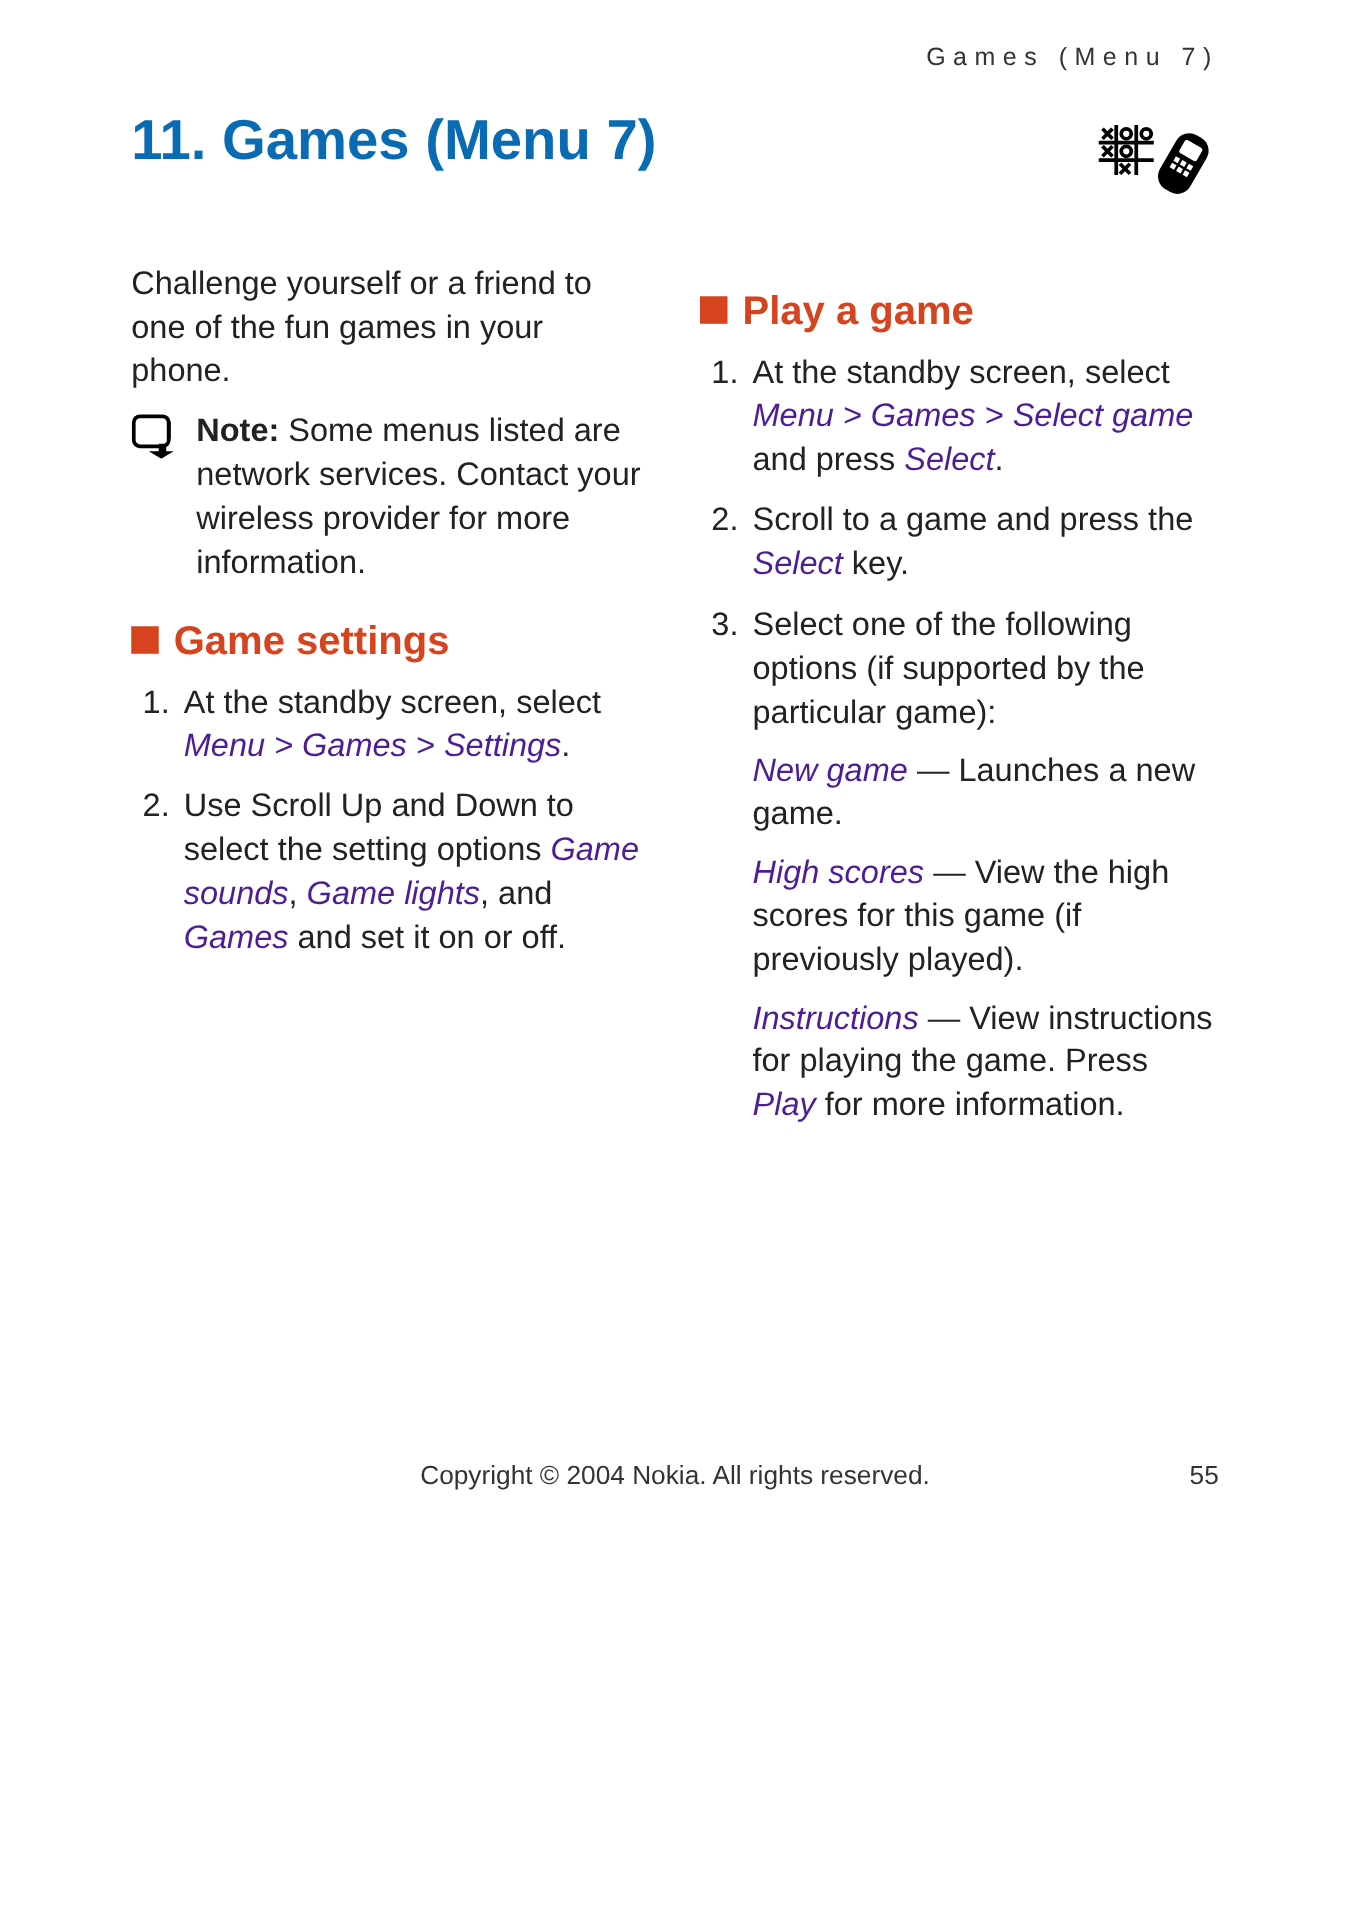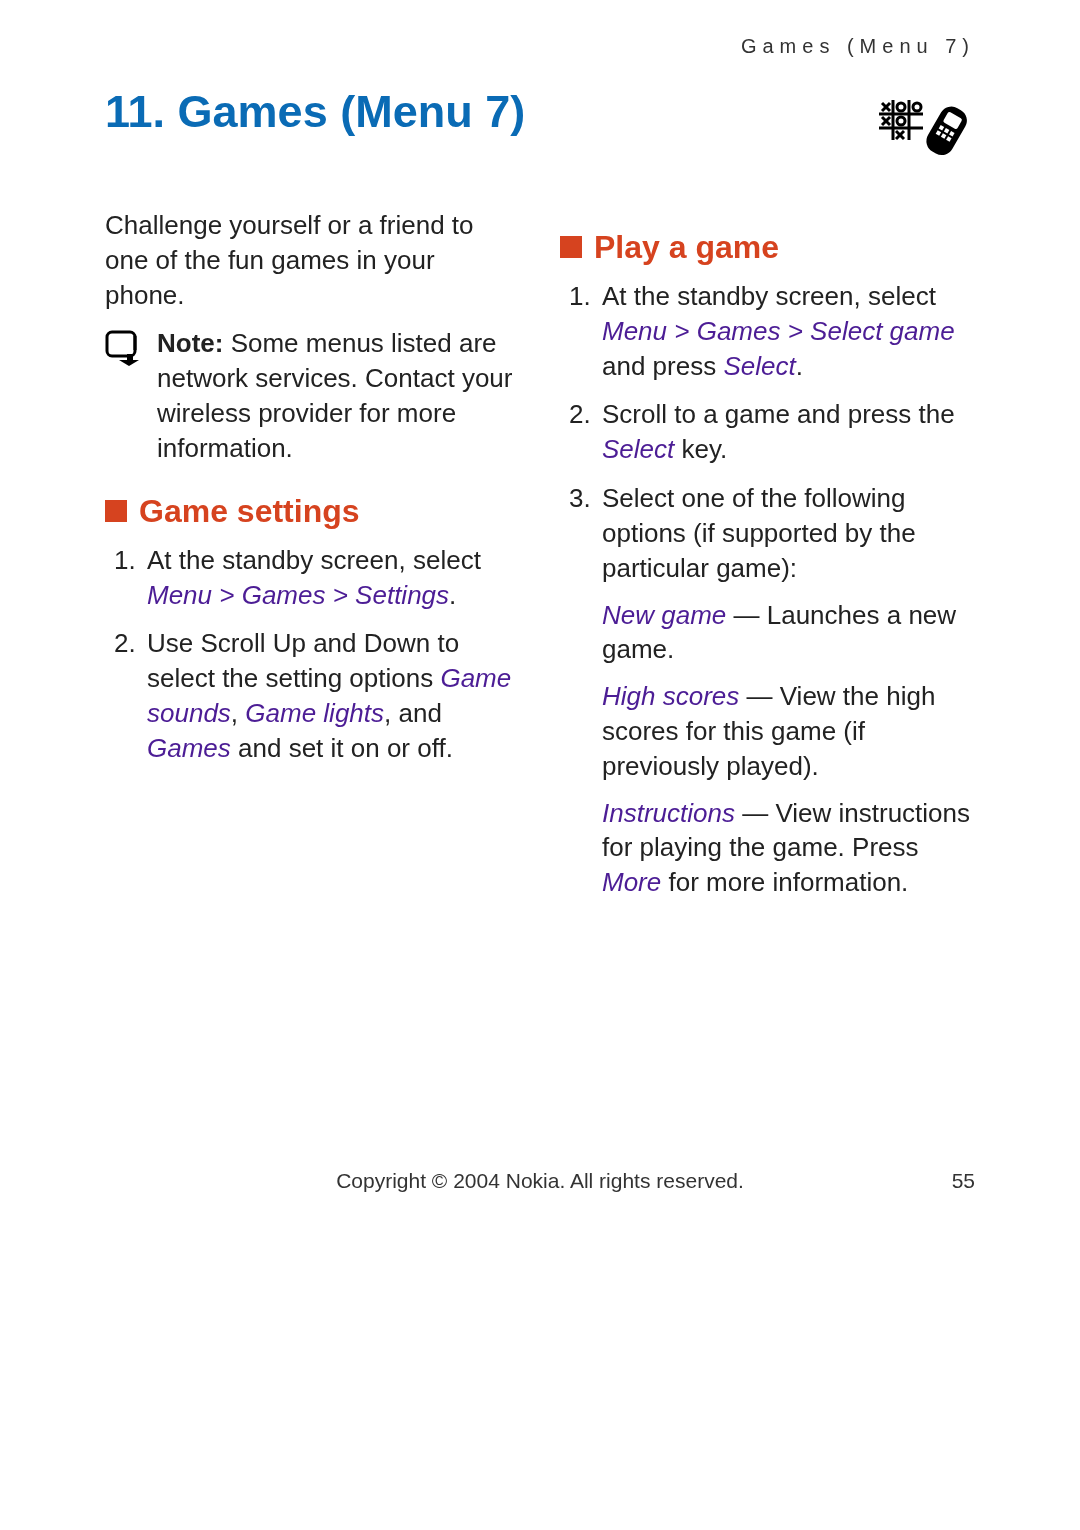--- a/index.html
+++ b/index.html
@@ -212,21 +212,21 @@
         </li>
         <li>
           <span>Select one of the following options (if supported by the particular game):</span>
           <div class="opt-block">
             <span class="green">New game</span><span> — Launches a new game.</span>
           </div>
           <div class="opt-block">
             <span class="green">High scores</span><span> — View the high scores for this game (if previously played).</span>
           </div>
           <div class="opt-block">
-            <span class="green">Instructions</span><span> — View instructions for playing the game. Press </span><span class="green">More</span><span> for more information.</span>
+            <span class="green">Instructions</span><span> — View instructions for playing the game. Press </span><span class="green">Play</span><span> for more information.</span>
           </div>
         </li>
       </ol>
     </div>
 
   </div>
 
   <div class="footer">
     <div class="footer-copy">Copyright © 2004 Nokia. All rights reserved.</div>
     <div class="footer-page">55</div>

